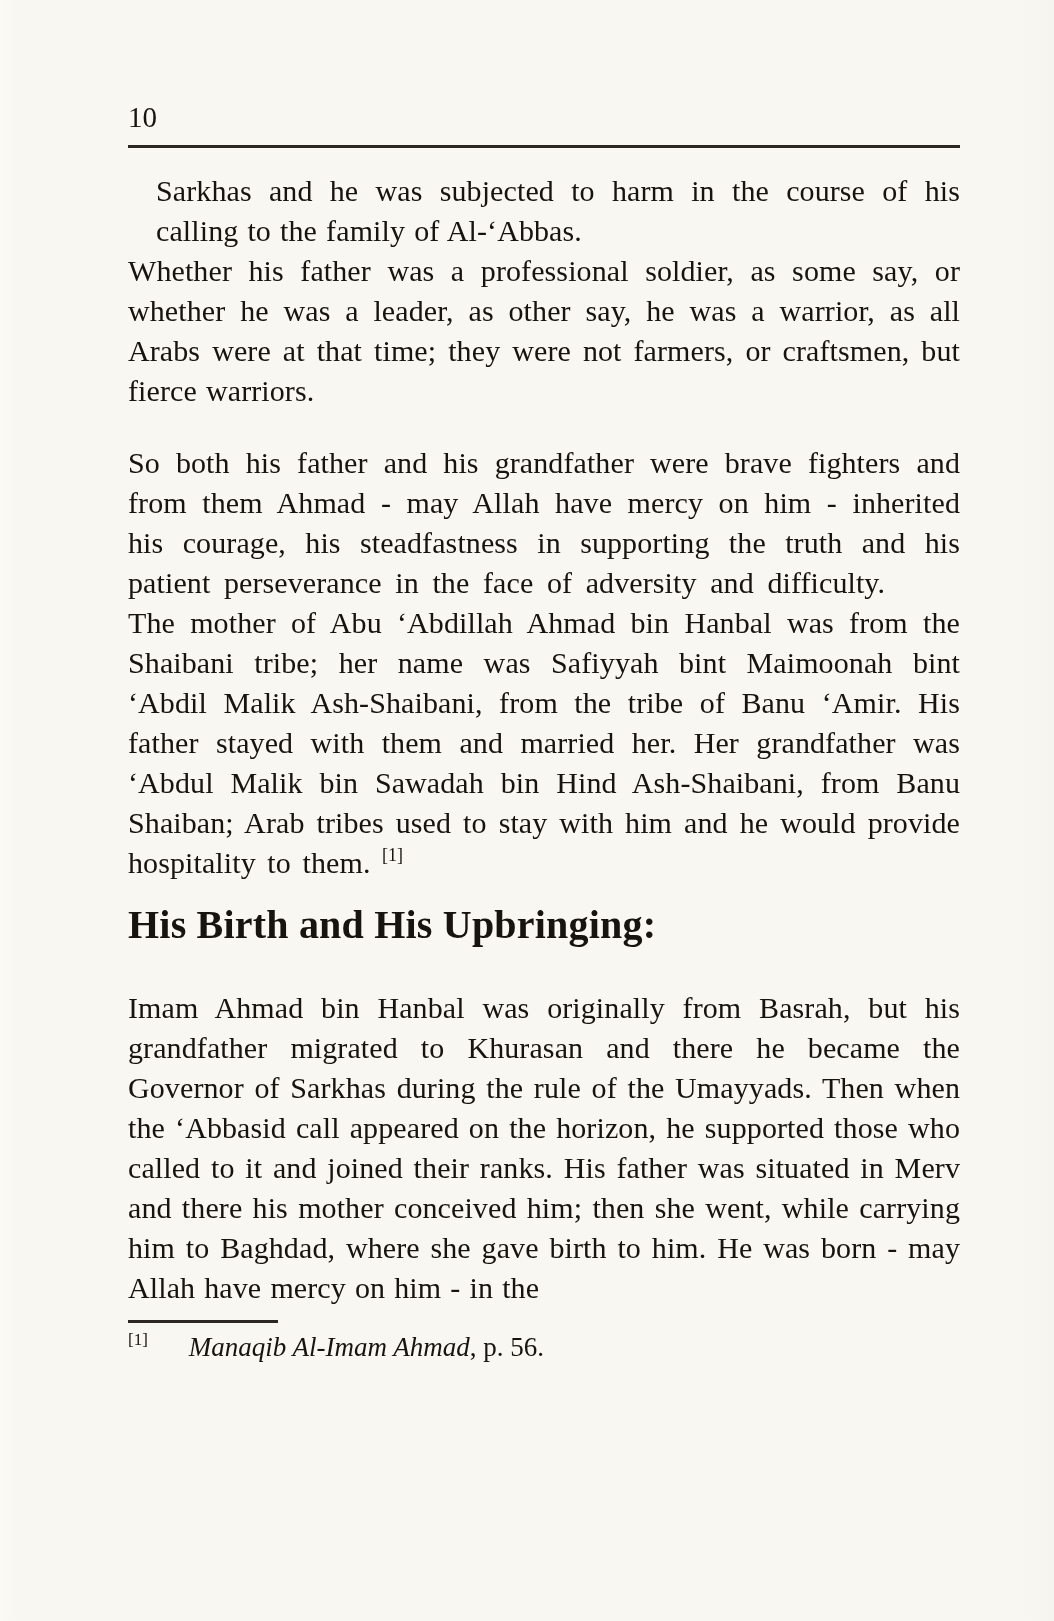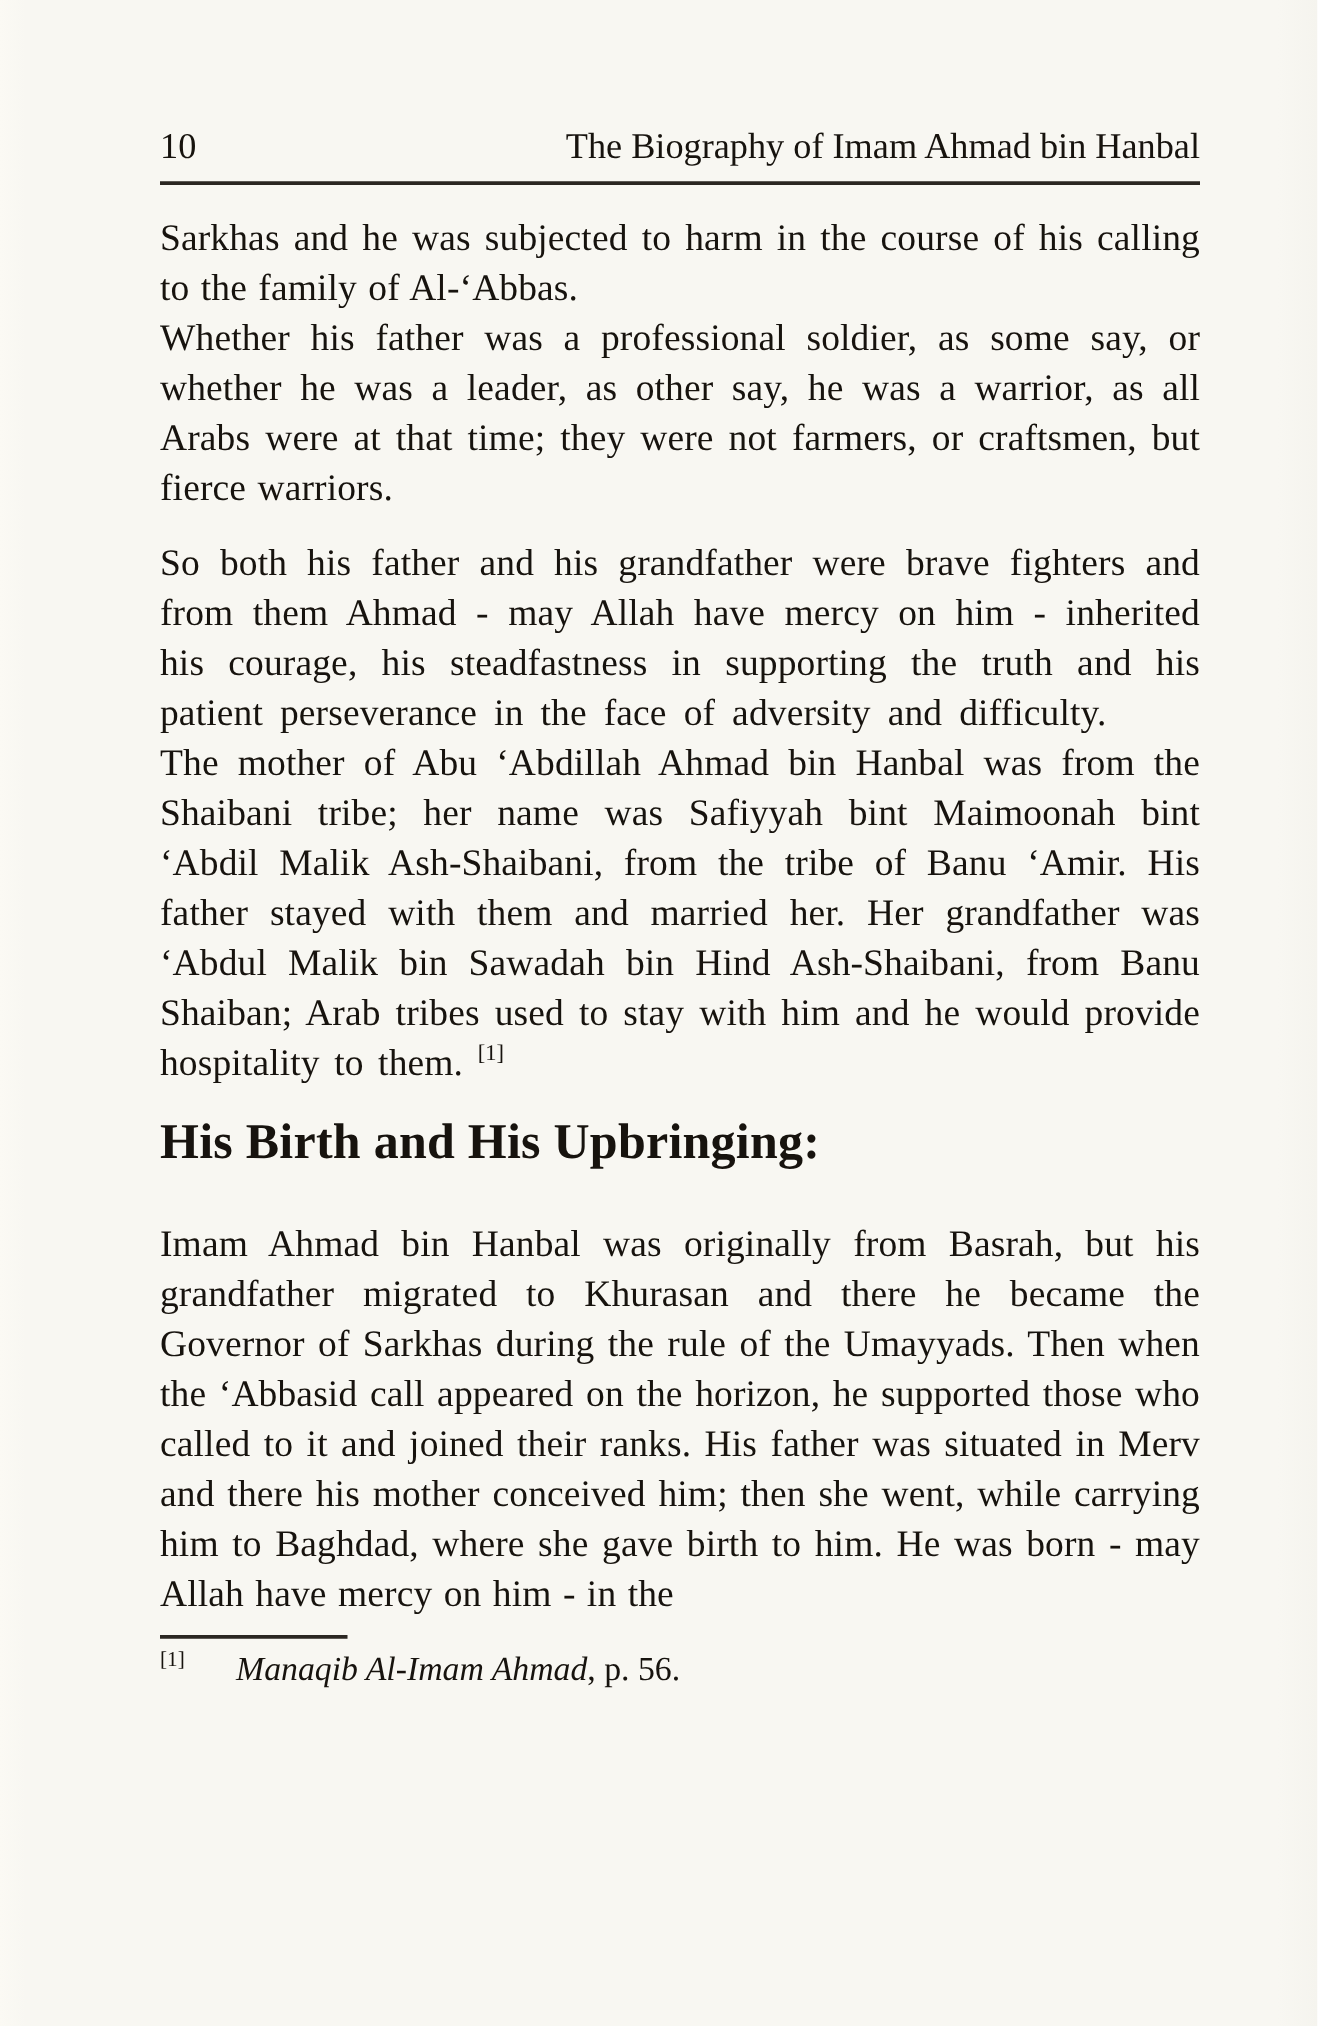--- a/index.html
+++ b/index.html
@@ -32,23 +32,23 @@
     margin-top: 11px;
   }
   .para {
     margin: 0;
     font-size: 30px;
     line-height: 40px;
     text-align: justify;
     word-spacing: 1.5px;
     letter-spacing: 0.1px;
   }
-  .para.p1 { margin-top: 23px; }
+  .para.p1 { margin-top: 23px; margin-left: 28px; }
   .para.p2 { margin-top: 0; }
-  .para.p3 { margin-top: 20px; word-spacing: 6px; }
+  .para.p3 { margin-top: 32px; word-spacing: 6px; }
   .para.p4 { word-spacing: 4px; }
   .para.p5 { margin-top: 41px; }
   .fn-ref {
     font-size: 18px;
     line-height: 0;
     vertical-align: 12px;
     letter-spacing: 0;
   }
   .section-heading {
     margin: 20px 0 0 0;
@@ -78,21 +78,20 @@
   .fn-detail { font-style: normal; }
 </style>
 </head>
 <body>
 
 <div class="page">
   <div class="content">
 
     <div class="page-header">
       <span class="page-number">10</span>
-      <span class="running-title">The Biography of Imam Ahmad bin Hanbal</span>
     </div>
 
     <div class="header-rule"></div>
 
     <p class="para p1">Sarkhas and he was subjected to harm in the course of his calling to the family of Al-‘Abbas.</p>
 
     <p class="para p2">Whether his father was a professional soldier, as some say, or whether he was a leader, as other say, he was a warrior, as all Arabs were at that time; they were not farmers, or craftsmen, but fierce warriors.</p>
 
     <p class="para p3">So both his father and his grandfather were brave fighters and from them Ahmad - may Allah have mercy on him - inherited his courage, his steadfastness in supporting the truth and his patient perseverance in the face of adversity and difficulty.</p>
 

